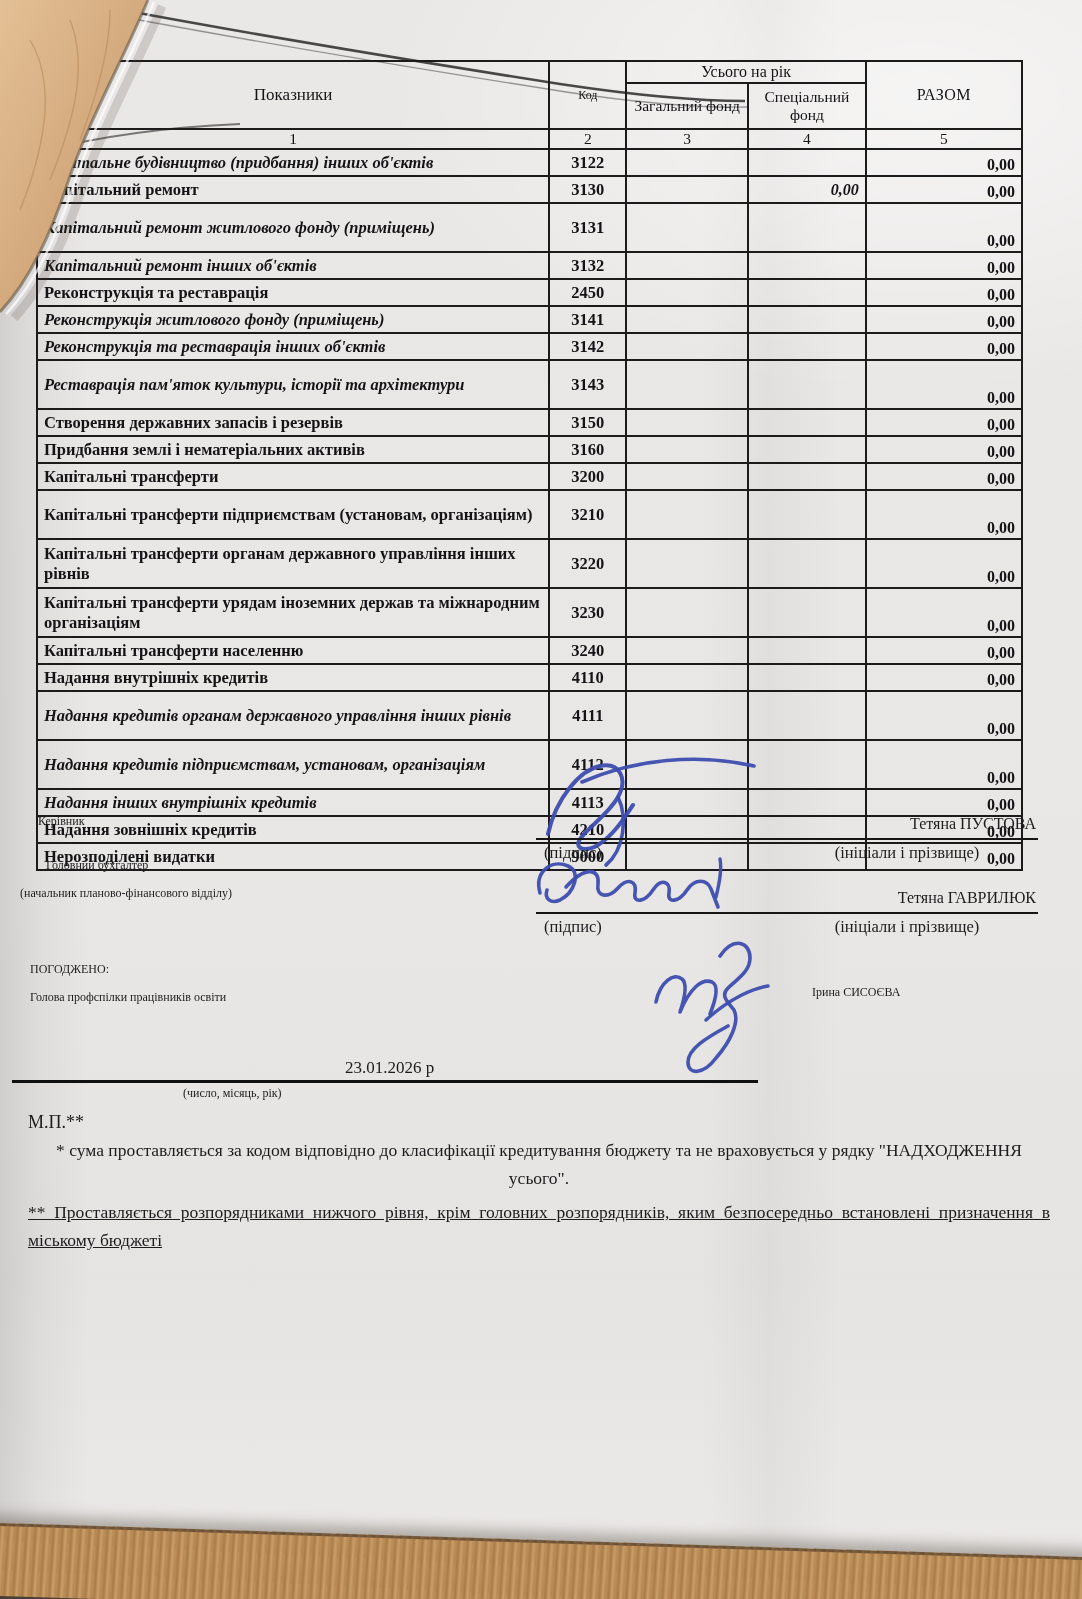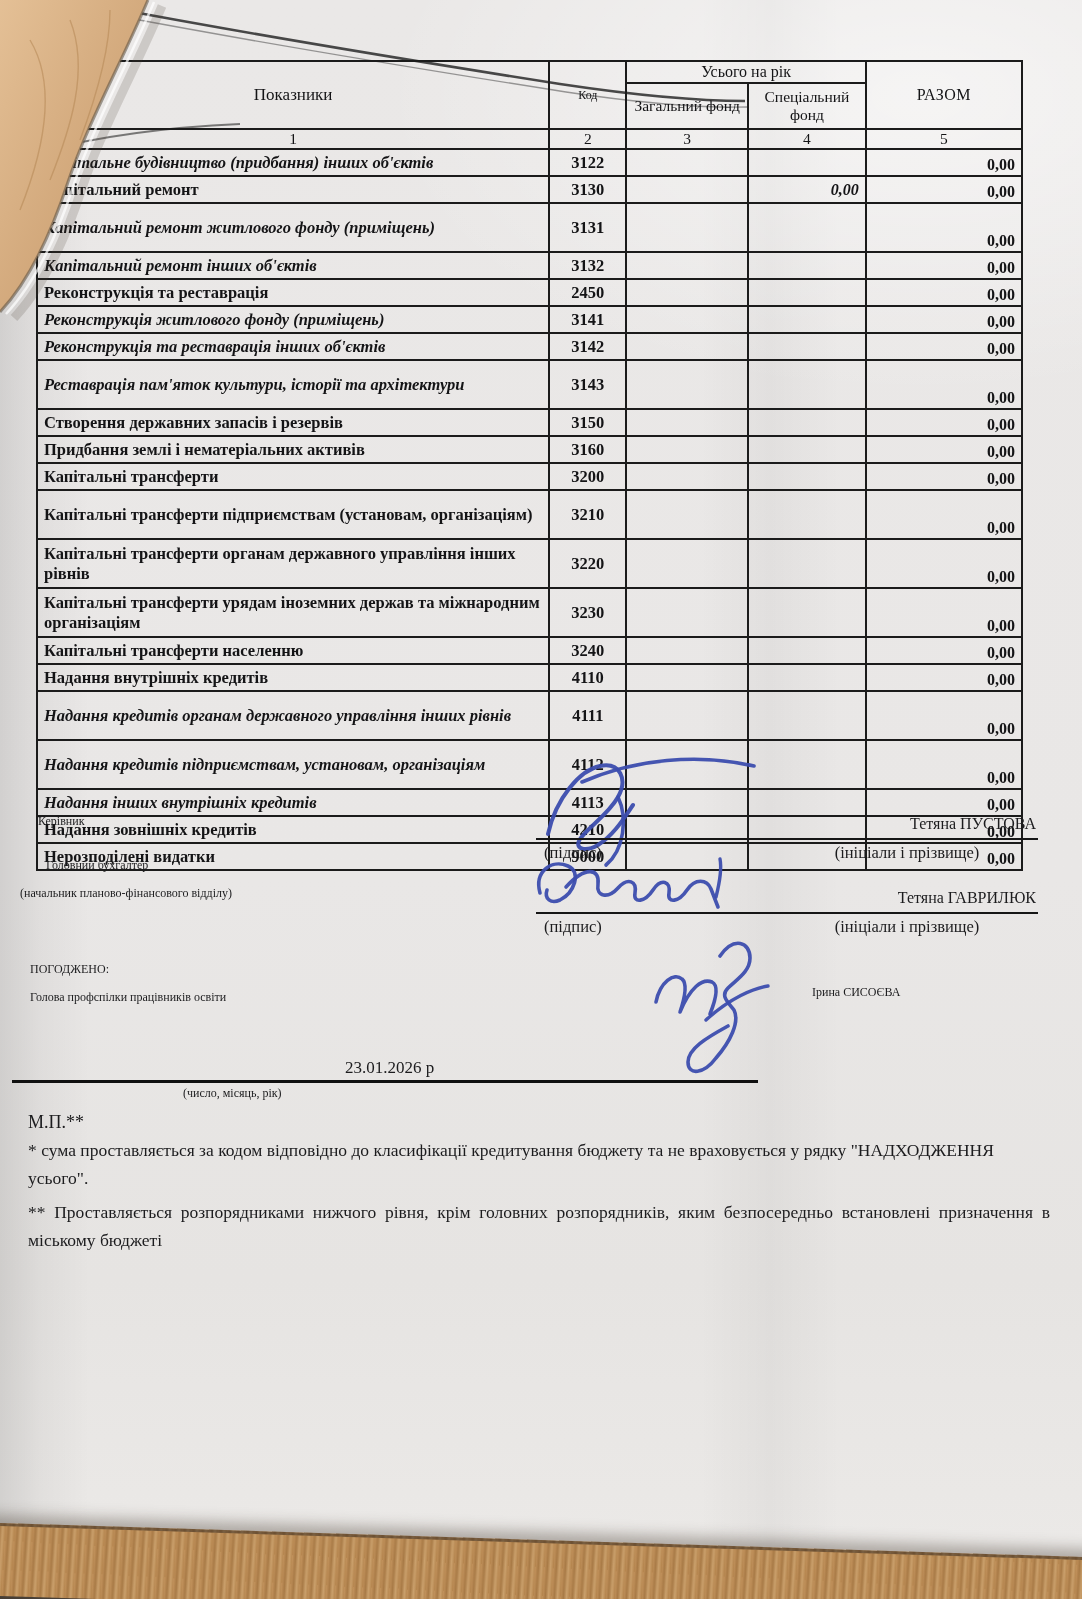--- a/index.html
+++ b/index.html
@@ -65,22 +65,22 @@
   
   .abs{position:absolute;}
   .lbl{font-size:12px;}
   .cap{font-size:16.5px;}
   .name{font-size:16px;text-align:right;}
   .sig-line{border-bottom:2px solid #161616;height:0;}
   .sig-svg{position:absolute;pointer-events:none;}
   .sig-svg path{fill:none;stroke:#3c4dae;stroke-linecap:round;stroke-linejoin:round;opacity:.95;}
   #date-text{font-size:17px;}
   #date-line{border-bottom:3px solid #101010;}
-  #fn1,#fn2{font-size:17.5px;line-height:1.6;width:1022px;}
-  #fn2{text-align:justify;}
+  #fn1,#fn2{font-size:17.5px;line-height:1.6;width:1022px;text-align:center;}
+  #fn2{text-align:justify;text-decoration:underline;}
   #stamp-note{font-size:18px;}
 </style>
 </head>
 <body>
 
 <div id="page">
 
   <svg id="bend-lines" width="1082" height="180" viewBox="0 0 1082 180">
     <path d="M112 8 C250 34 420 62 560 84 C640 96 700 101 745 101" stroke="#2a2a2a" stroke-width="2.6" fill="none" opacity="0.85"></path>
     <path d="M118 16 C256 42 426 70 566 92 C646 104 706 108 748 107" stroke="#2a2a2a" stroke-width="1.4" fill="none" opacity="0.45"></path>

